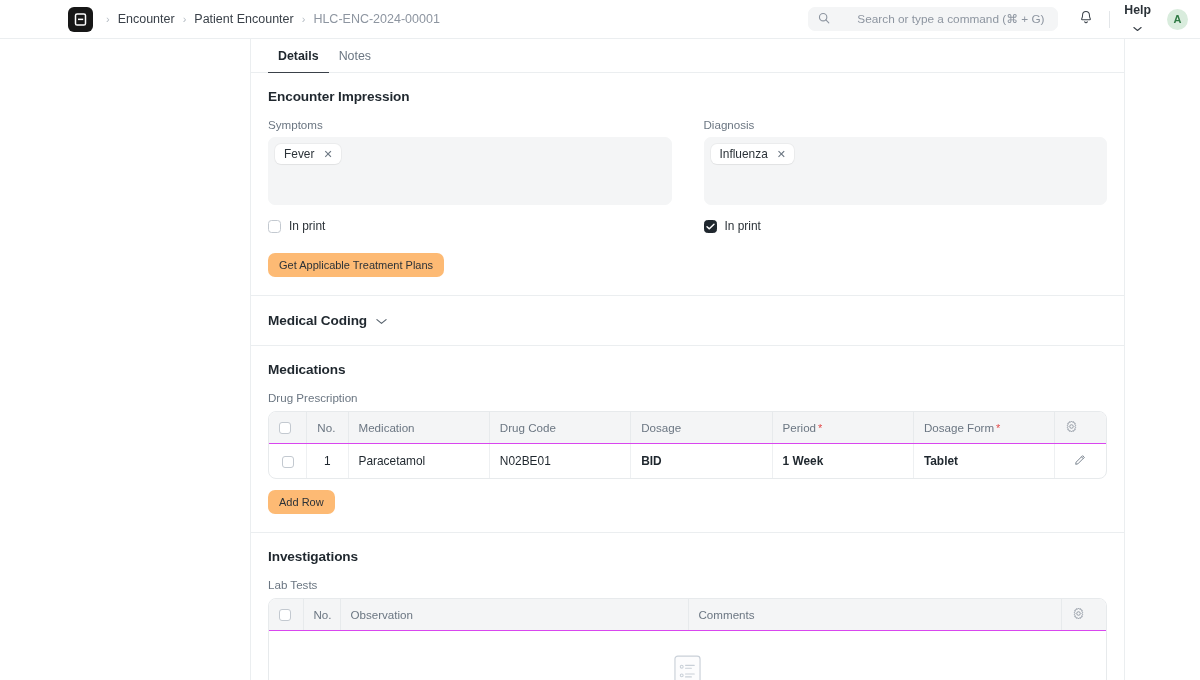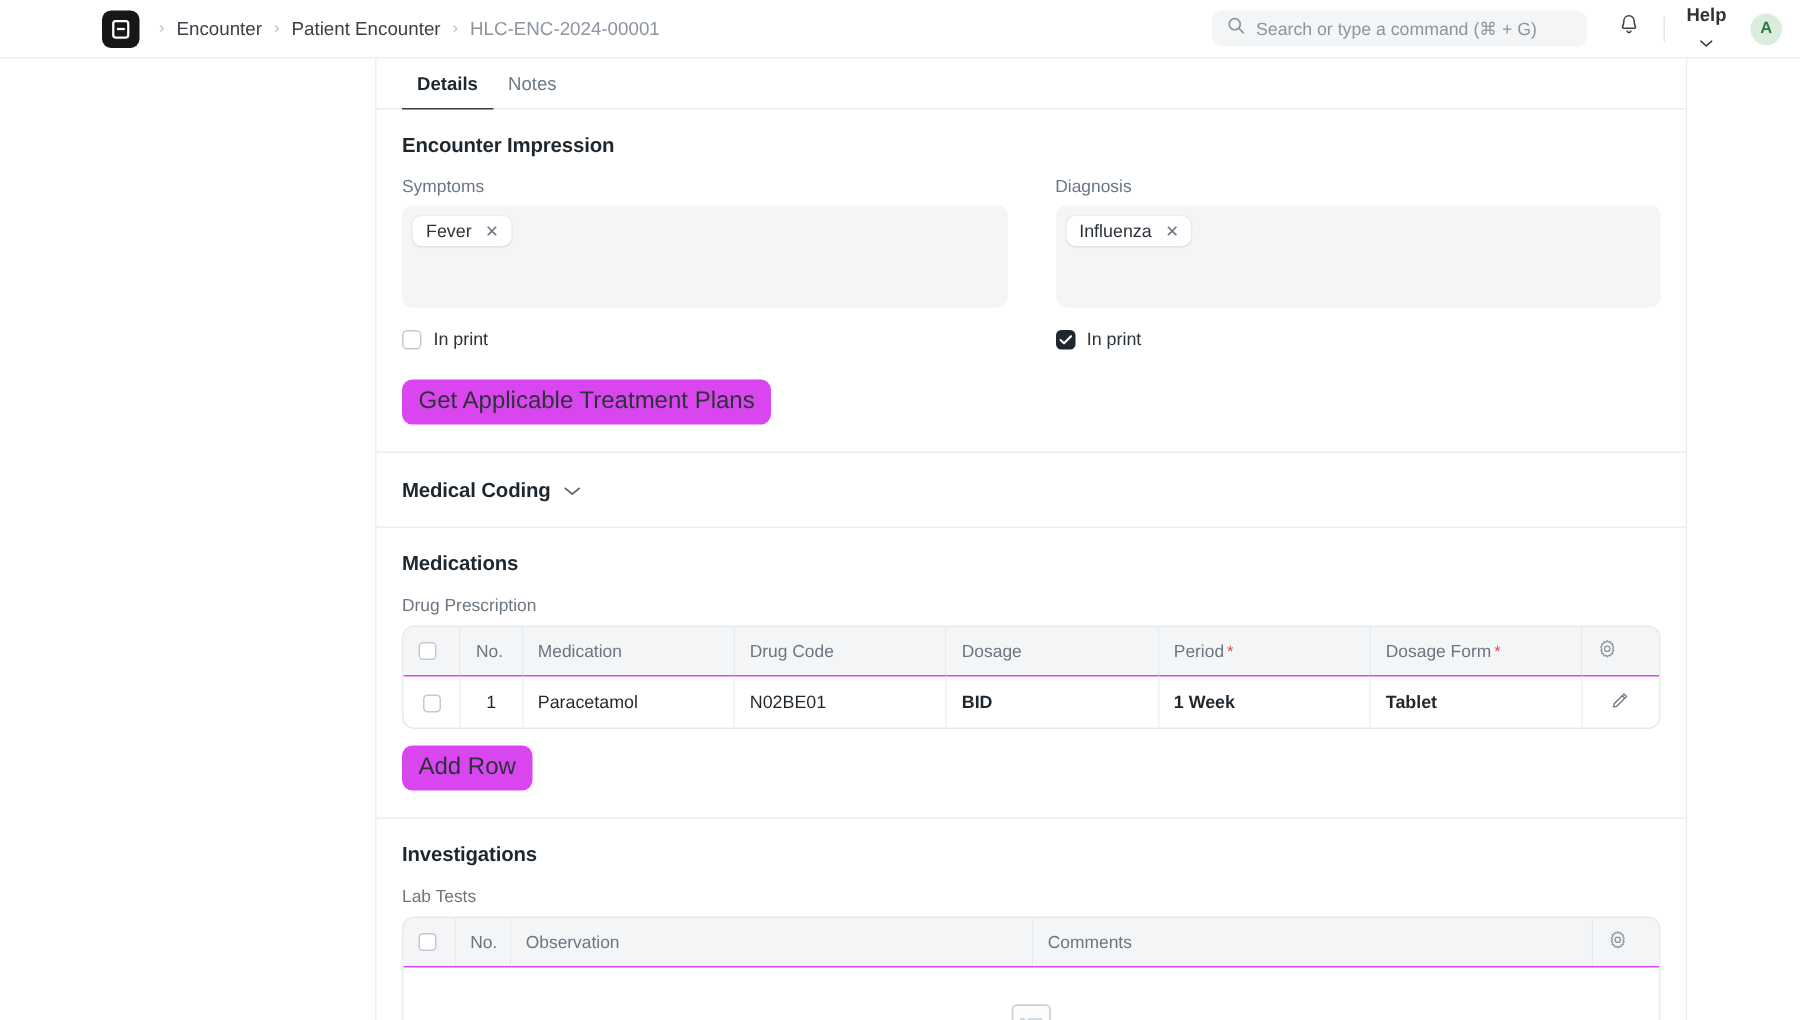--- a/index.html
+++ b/index.html
@@ -65,20 +65,21 @@
     align-items: center;
     padding: 0 9px;
     gap: 7px;
   }
   .search-box input {
     border: none; outline: none; background: transparent;
     font-family: "Liberation Sans", sans-serif;
     font-size: 11.8px;
     color: #55606b;
     width: 100%;
+    margin-left: 20px;
   }
   .search-box input::placeholder { color: #8d95a0; }
   .icon-btn {
     width: 28px; height: 28px;
     display: flex; align-items: center; justify-content: center;
     border-radius: 6px;
     margin-left: 14px;
     cursor: pointer;
   }
   .nav-divider {
@@ -177,25 +178,25 @@
     flex: none; cursor: pointer;
     display: flex; align-items: center; justify-content: center;
   }
   .cbox.checked { background: #1f272e; border-color: #1f272e; }
   .cbox.checked svg { display: block; }
   .cbox svg { display: none; }
   .checkline label { font-size: 11.9px; color: #2b3238; cursor: pointer; }
 
   .btn {
     display: inline-flex; align-items: center;
-    background: #d946ef;
+    background: #fdba74;
     border: none;
     border-radius: 7px;
     font-family: "Liberation Sans", sans-serif;
-    font-size: 16px;
+    font-size: 11px;
     color: #2b3238;
     padding: 6px 11px;
     cursor: pointer;
     margin-top: 20px;
   }
 
   
   .grid-label { font-size: 11.6px; color: #6b7682; margin: 14px 0 7px 0; }
   .grid {
     border: 1px solid #e7eaec;

